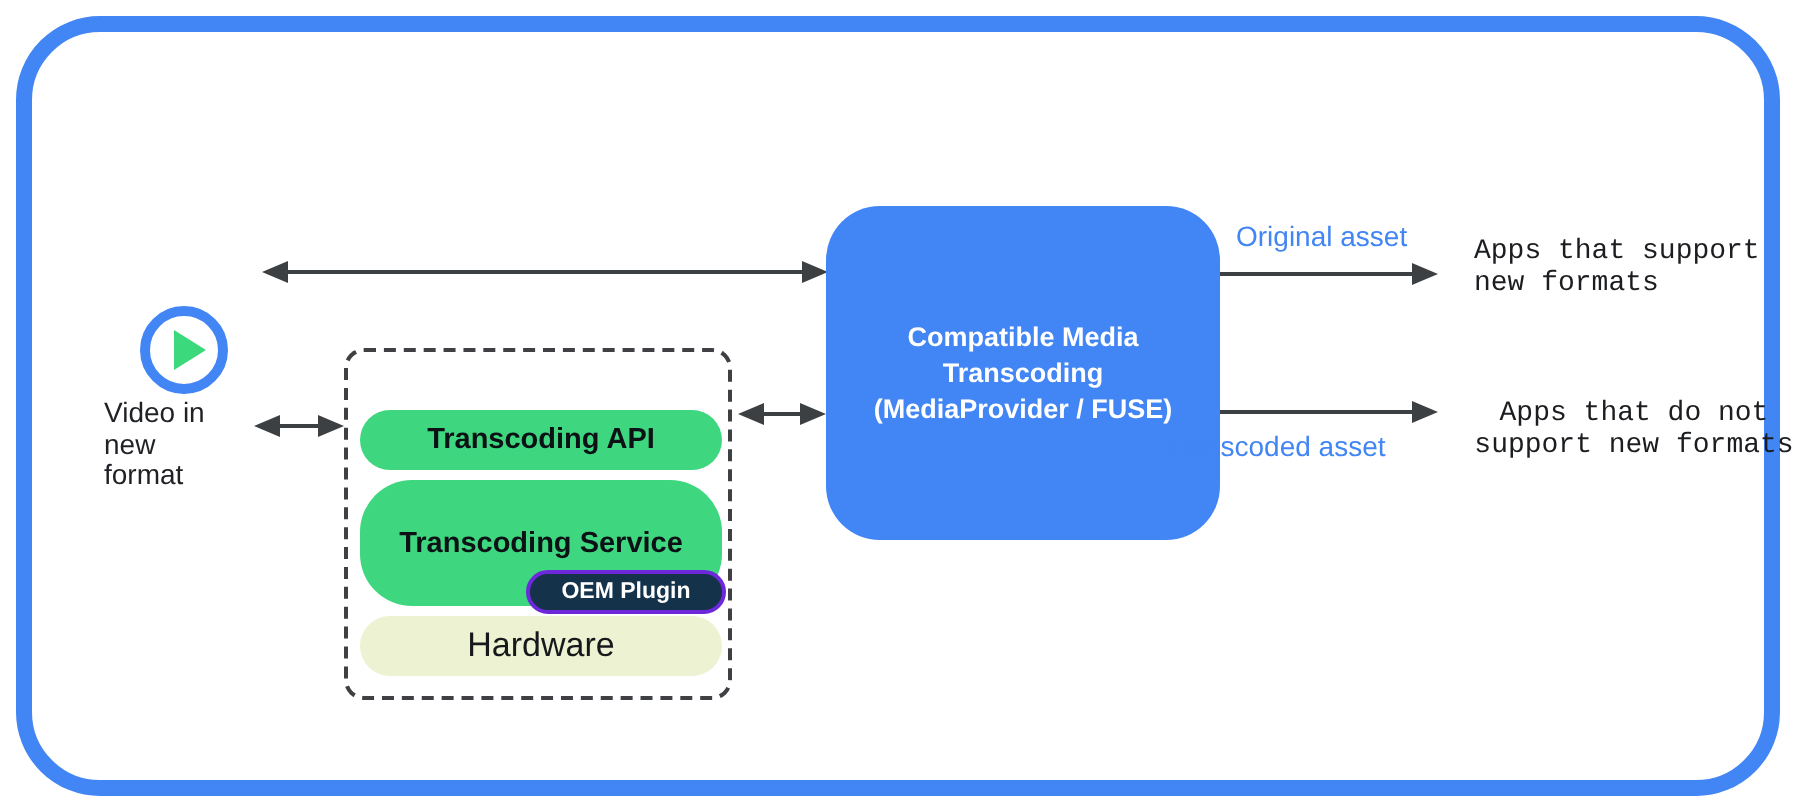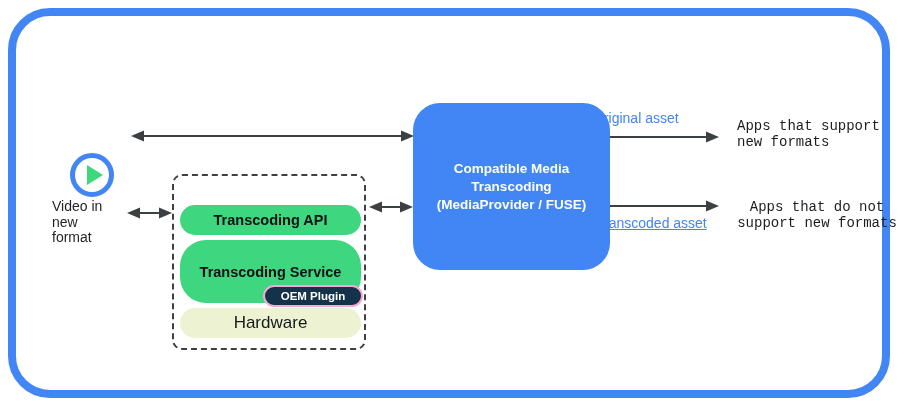--- a/index.html
+++ b/index.html
@@ -15,31 +15,31 @@
   #arrows{position:absolute;left:0;top:0;pointer-events:none;}
   .pre{white-space:pre-line;}
   
   #video-label{left:52px;top:199px;width:88px;font-size:14px;line-height:15.5px;}
   
   #mf-box{left:172px;top:174px;width:194px;height:176px;border:2px dashed #3f4043;border-radius:10px;box-sizing:border-box;}
   #mf-title{left:172px;top:182px;width:194px;text-align:center;font-size:14.5px;}
   .layer{box-sizing:border-box;display:flex;align-items:center;justify-content:center;}
   #layer-api{left:180px;top:205px;width:181px;height:30px;border-radius:15px;background:#3ED77F;font-weight:700;font-size:14.5px;color:#0c1116;}
   #layer-service{left:180px;top:240px;width:181px;height:63px;border-radius:26px;background:#3ED77F;font-weight:700;font-size:14.5px;color:#0c1116;}
-  #oem-pill{left:263px;top:285px;width:100px;height:22px;border-radius:12px;background:#14324A;border:2px solid #f9a8d4;
+  #oem-pill{left:263px;top:285px;width:100px;height:22px;border-radius:12px;background:#14324A;border:2px solid #6d28d9;
     color:#ffffff;font-weight:700;font-size:11.5px;display:flex;align-items:center;justify-content:center;box-sizing:border-box;}
   #layer-hw{left:180px;top:308px;width:181px;height:30px;border-radius:15px;background:#EDF3D2;font-size:17px;color:#16181b;}
   
   #transcoder{left:413px;top:103px;width:197px;height:167px;border-radius:27px;background:#4285F4;
     display:flex;align-items:center;justify-content:center;text-align:center;
     color:#ffffff;font-weight:700;font-size:13.5px;line-height:18px;}
   
   .flow-label{color:#4285F4;font-size:14px;}
-  #original-label{left:593px;top:110px;width:120px;}
-  #transcoded-label{left:596px;top:215px;width:140px;text-decoration:underline;}
+  #original-label{left:618px;top:110px;width:120px;}
+  #transcoded-label{left:582px;top:215px;width:140px;}
   .target-text{font-size:14px;line-height:15.5px;color:#1b1d20;font-family:Liberation Mono, monospace;}
   #target-support{left:737px;top:119px;width:150px;}
   #target-nosupport{left:737px;top:200px;width:160px;text-align:center;}
   .arrow-line{stroke:#3C4043;stroke-width:2;}
   .arrow-head{fill:#3C4043;}
 </style>
 </head>
 <body>
 
 <div id="canvas">

